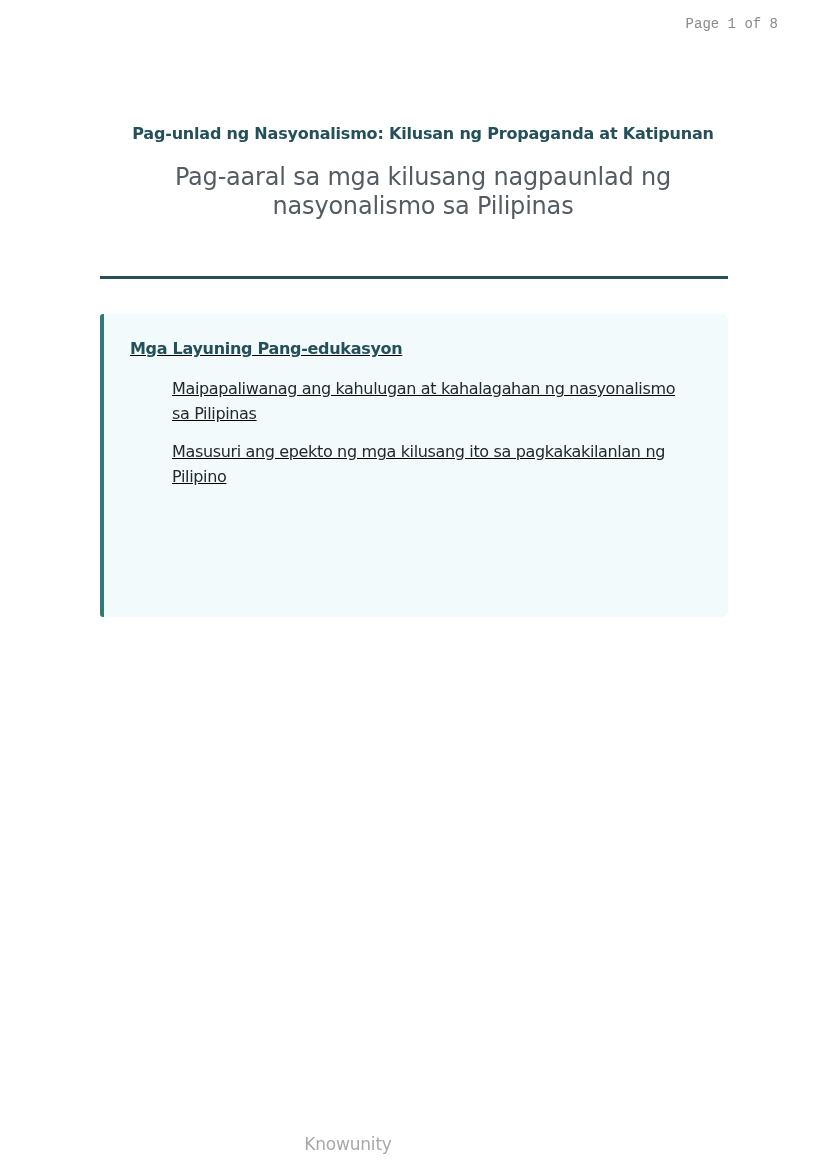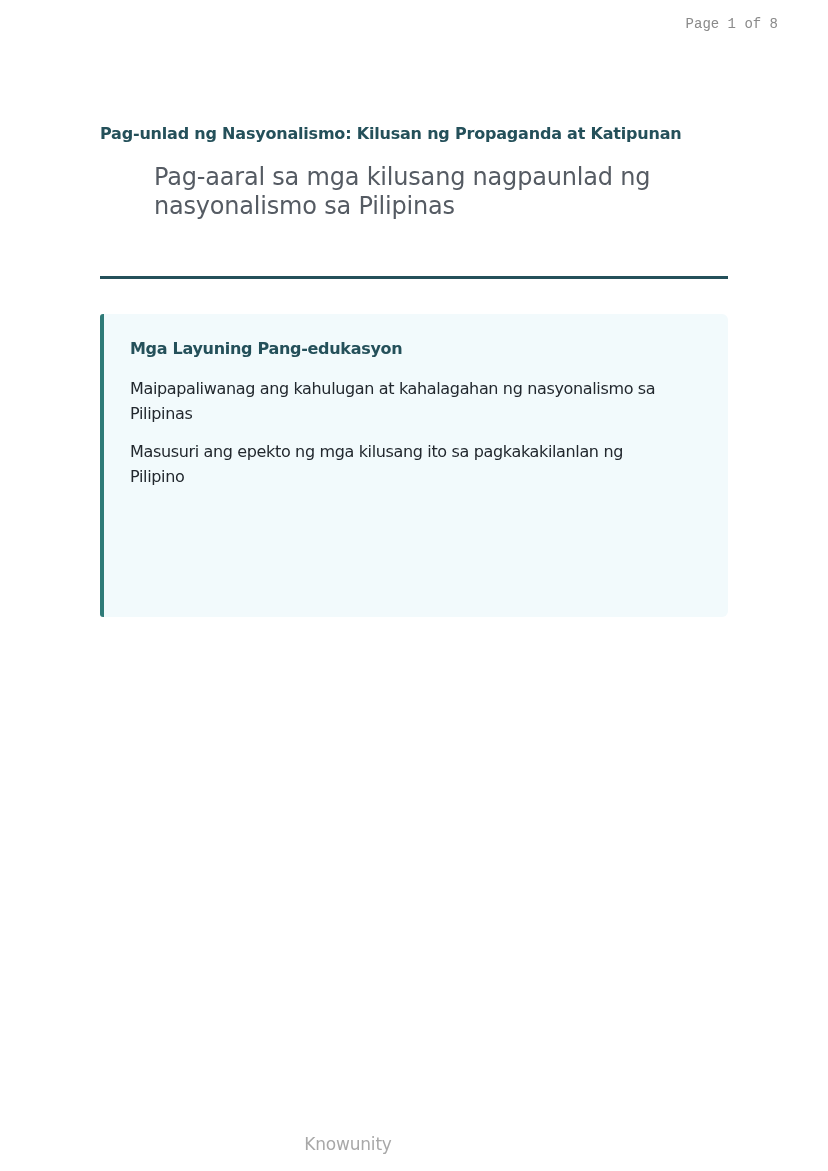--- a/index.html
+++ b/index.html
@@ -5,21 +5,21 @@
     * { box-sizing: border-box; margin: 0; padding: 0; }
     html, body { width: 828px; height: 1171px; background: #ffffff; }
     body { position: relative; font-family: "DejaVu Sans", "Liberation Sans", sans-serif; overflow: hidden; }
 
     .page-number {
       position: absolute; top: 16px; right: 50px;
       font-family: Liberation Mono, monospace;
       font-size: 14px; color: #8a8a8a;
     }
 
-    .header { position: absolute; top: 124px; left: 100px; width: 628px; text-align: left; }
+    .header { position: absolute; top: 124px; left: 109px; width: 628px; text-align: center; }
     .title {
       font-size: 16px; font-weight: bold; color: #24505a;
       letter-spacing: -0.2px;
     }
     .subtitle {
       margin: 20px auto 0 auto; width: 520px;
       font-size: 24px; line-height: 29px; color: #555b63;
       letter-spacing: -0.2px;
     }
 
@@ -27,26 +27,27 @@
       position: absolute; top: 276px; left: 100px; width: 628px; height: 3px;
       background: #24505a;
     }
 
     .objectives {
       position: absolute; top: 314px; left: 100px; width: 628px; height: 303px;
       background: #f2fafc;
       border-left: 4px solid #2f7b78;
       border-radius: 3px 6px 6px 3px;
       padding: 24px 26px 0 26px;
+      text-decoration: underline;
     }
     .objectives-heading {
       font-size: 16px; font-weight: bold; color: #24505a;
       letter-spacing: -0.3px; line-height: 22px;
     }
-    .objectives-list { list-style: none; margin-top: 16px; }
+    .objectives-list { list-style: none; margin-top: 16px; margin-left: 42px; }
     .objectives-list li {
       font-size: 16px; line-height: 25px; color: #22282e;
       margin-bottom: 13px; letter-spacing: -0.35px;
       padding-right: 20px;
     }
 
     .footer {
       position: absolute; top: 1134px; left: 0; width: 696px; text-align: center;
       font-size: 17px; color: #a8a8a8; letter-spacing: -0.2px;
     }

